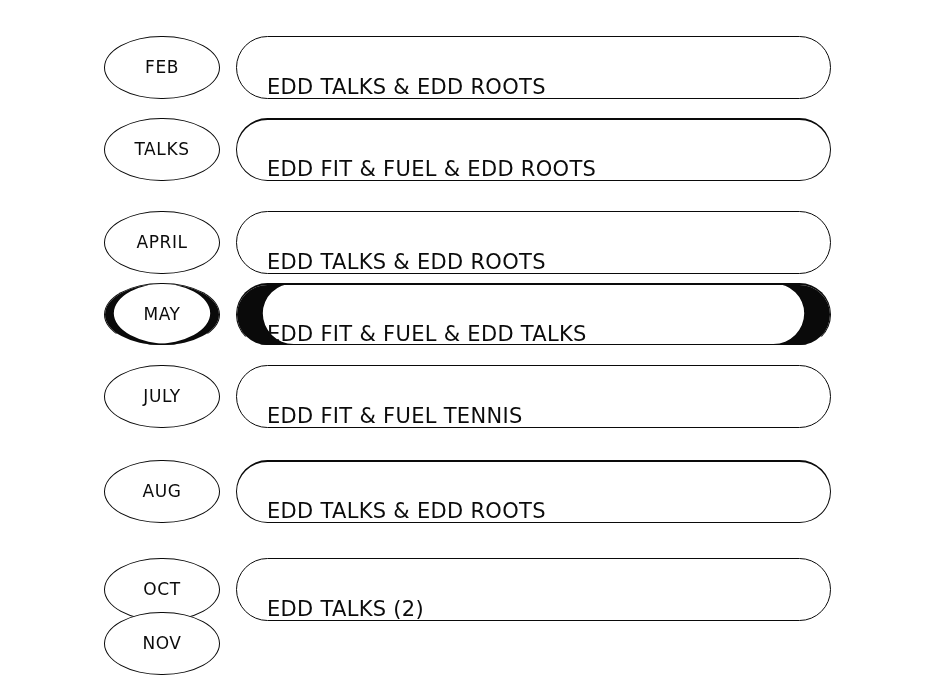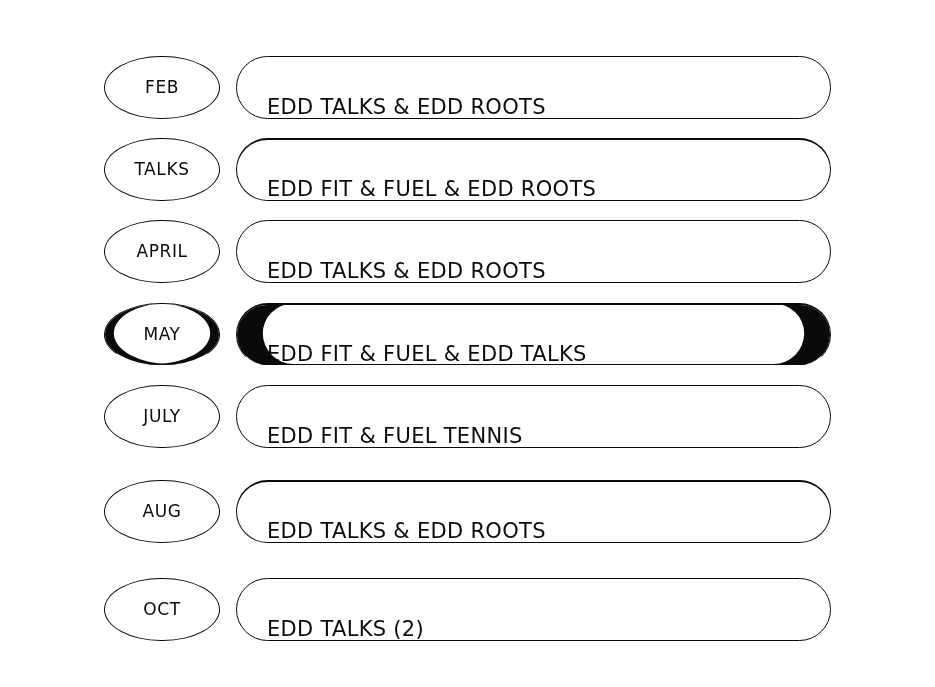--- a/index.html
+++ b/index.html
@@ -21,21 +21,20 @@
     top: 0;
     width: 935px;
     height: 687px;
   }
 
   .schedule-row {
     position: absolute;
     left: 104px;
     width: 727px;
     height: 76px;
-    margin-top: 20px;
   }
 
   .month-pill {
     position: absolute;
     left: 0;
     top: 0;
     width: 116px;
     height: 63px;
     box-sizing: border-box;
     border: 1.4px solid #0a0a0a;
@@ -116,21 +115,21 @@
 
   <div class="schedule-row heavy-top" style="top:118px;">
     <div class="month-pill">
       <span class="month-label">TALKS</span>
     </div>
     <div class="event-pill">
       <span class="event-label">EDD FIT &amp; FUEL &amp; EDD ROOTS</span>
     </div>
   </div>
 
-  <div class="schedule-row" style="top:200px;">
+  <div class="schedule-row" style="top:211px;">
     <div class="month-pill">
       <span class="month-label">APRIL</span>
     </div>
     <div class="event-pill">
       <span class="event-label">EDD TALKS &amp; EDD ROOTS</span>
     </div>
   </div>
 
   <div class="schedule-row" style="top:365px;">
     <div class="month-pill">
@@ -162,15 +161,18 @@
   <div class="schedule-row" style="top:558px;">
     <div class="month-pill">
       <span class="month-label">OCT</span>
     </div>
     <div class="event-pill">
       <span class="event-label">EDD TALKS (2)</span>
     </div>
   </div>
 
   <div class="schedule-row heavy-top" style="top:612px;">
+    <div class="month-pill">
+      <span class="month-label">NOV</span>
+    </div>
   </div>
 
 </div>
 
 </body></html>

